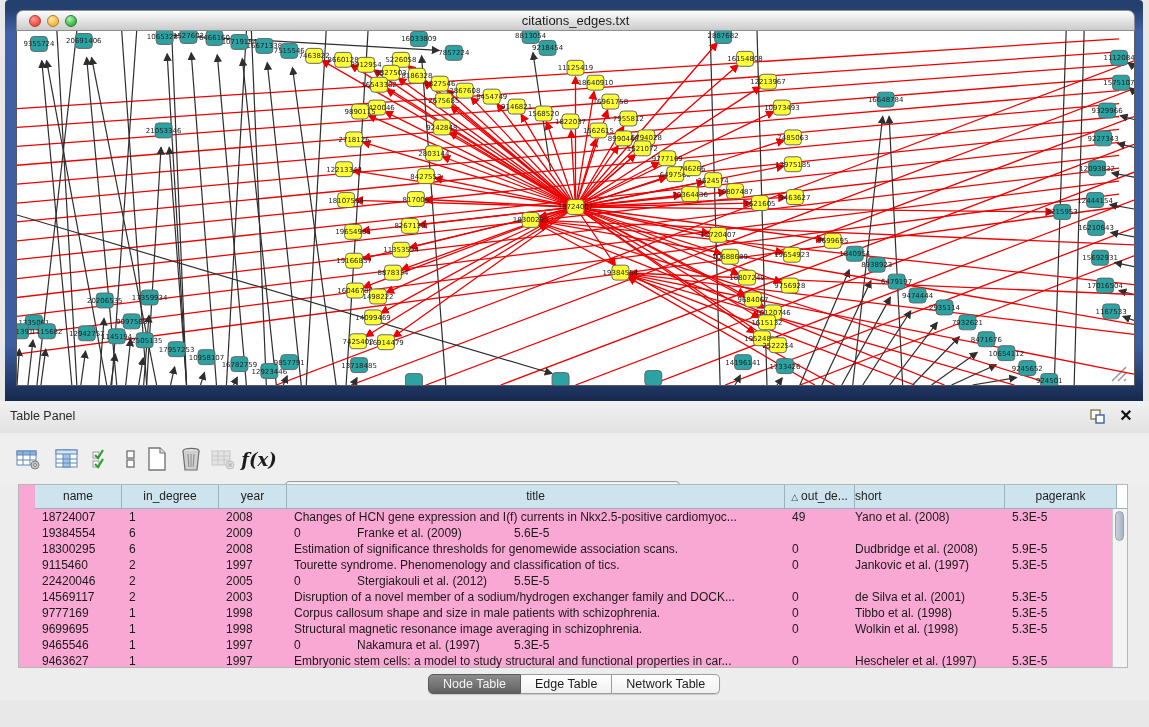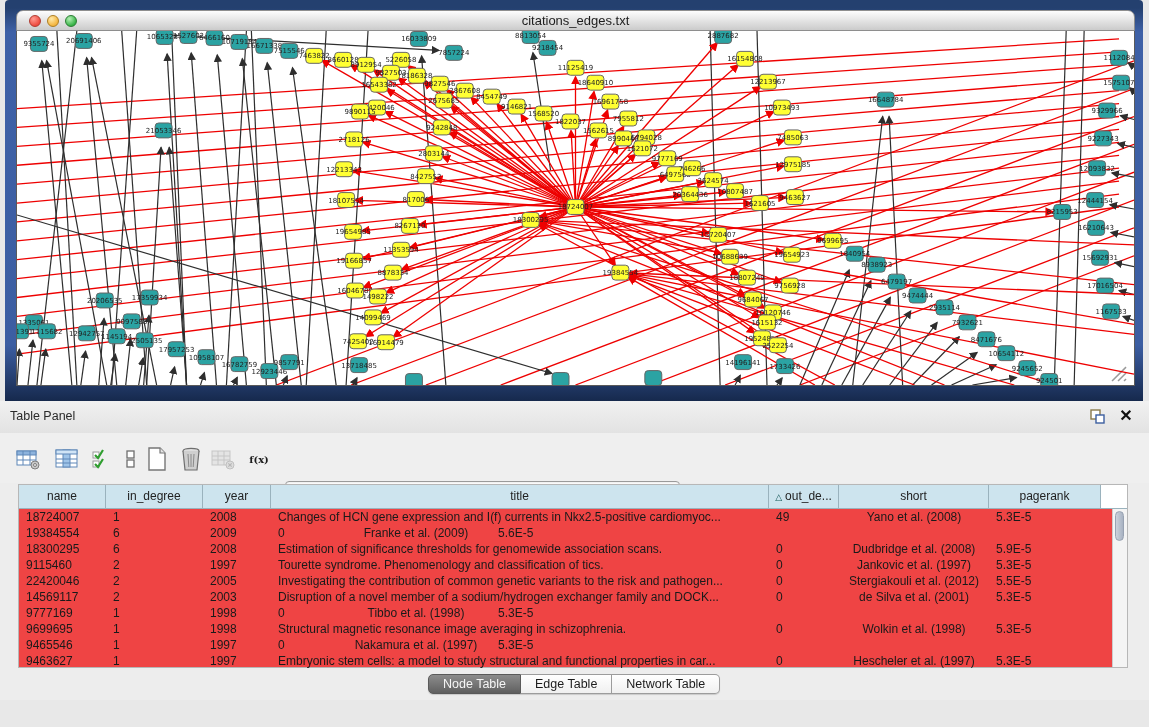--- a/index.html
+++ b/index.html
@@ -34,31 +34,31 @@
   .close-btn{position:absolute;right:14px;top:5px;width:18px;height:20px;
     font-size:16px;font-weight:bold;color:#111;text-align:center;line-height:20px;}
 
   .toolbar{position:absolute;left:0;top:32px;width:1149px;height:50px;background:#efefef;}
   .tool{position:absolute;top:13px;width:30px;height:26px;display:flex;align-items:center;justify-content:center;}
   .combo{position:absolute;left:285px;top:48px;width:395px;height:23px;background:#fff;
     border:1px solid #9a9a9a;border-radius:4px;font-size:12.5px;color:#111;
     line-height:21px;padding-left:9px;box-shadow:inset 0 1px 2px rgba(0,0,0,.08);}
   .combo-arrows{position:absolute;right:7px;top:3px;}
 
-  .tbl{position:absolute;left:18px;top:83px;width:1110px;height:184px;background:#ef4444;
-    border:1px solid #b7b7b7;}
+  .tbl{position:absolute;left:18px;top:83px;width:1110px;height:184px;background:#f9a8d4;
+    border:1px solid #b7b7b7;padding-left:16px;}
   .thead{display:flex;height:24px;}
   .th{background:#cde4ee;border-right:1px solid #9ab2bd;border-bottom:1px solid #9ab2bd;
     text-align:center;line-height:22px;font-size:12px;color:#222;overflow:hidden;white-space:nowrap;}
   .th-fill{flex:1;background:#fff;border-bottom:1px solid #9ab2bd;}
   .sort-tri{font-size:9px;color:#155;margin-right:3px;}
   .tr{display:flex;height:16px;}
   .td{padding:1px 0 0 7px;font-size:12px;color:#1a1a1a;white-space:nowrap;overflow:hidden;height:16px;line-height:14px;}
   .c0{width:87px}.c1{width:97px}.c2{width:68px}.c3{width:498px}.c4{width:70px}
-  .c5{width:150px;text-align:center;padding-left:0;}
+  .c5{width:150px;text-align:left;padding-left:0;}
   .c6{width:112px}
   .vscroll{position:absolute;right:0;top:24px;bottom:0;width:15px;background:#f4f4f4;border-left:1px solid #ccc;}
   .vthumb{position:absolute;top:2px;left:2px;width:9px;height:30px;border-radius:6px;
     background:linear-gradient(90deg,#ccd2dc,#a8b2c2);border:1px solid #98a2b2;}
 
   .tabs{position:absolute;top:273px;left:428px;height:20px;display:flex;
     border-radius:5px;box-shadow:0 1px 1px rgba(0,0,0,.15);}
   .seg{height:20px;line-height:19px;font-size:12.5px;padding:0 14px;border:1px solid #9c9c9c;border-left:none;
     background:linear-gradient(#ffffff,#f0f0f0);color:#1c1c1c;}
   .seg.first{border-left:1px solid #9c9c9c;border-radius:5px 0 0 5px;text-align:center;}
@@ -584,21 +584,21 @@
         <svg width="26" height="24" viewBox="0 0 26 24" opacity="0.55">
           <rect x="2" y="4" width="18" height="14" fill="#dcdcdc" stroke="#a5a5a5"></rect>
           <line x1="8" y1="4" x2="8" y2="18" stroke="#a5a5a5"></line>
             <line x1="14" y1="4" x2="14" y2="18" stroke="#a5a5a5"></line>
           <line x1="2" y1="9" x2="20" y2="9" stroke="#a5a5a5"></line>
             <line x1="2" y1="13" x2="20" y2="13" stroke="#a5a5a5"></line>
           <circle cx="20" cy="18" r="4" fill="#cfcfcf" stroke="#9a9a9a"></circle>
           <path d="M18.3,16.3 L21.7,19.7 M21.7,16.3 L18.3,19.7" stroke="#8a8a8a" stroke-width="1.2"></path>
         </svg>
       </span>
-      <span class="tool" style="left:244px;font-family:'DejaVu Serif',serif;font-weight:bold;font-size:10px;color:#1c1c1c">f(x)</span>
+      <span class="tool" style="left:244px;font-family:'DejaVu Serif',serif;font-style:italic;font-weight:bold;font-size:18px;color:#1c1c1c">f(x)</span>
       <div class="combo">
         <span>citations_edges.txt</span>
         <span class="combo-arrows">
           <svg width="9" height="16" viewBox="0 0 9 16">
             <path d="M1,6 L4.5,1.5 L8,6 Z" fill="#4a4a4a"></path>
             <path d="M1,10 L4.5,14.5 L8,10 Z" fill="#4a4a4a"></path>
           </svg>
         </span>
       </div>
     </div>
@@ -647,38 +647,38 @@
             <div class="td c2">1997</div>
             <div class="td c3">Tourette syndrome. Phenomenology and classification of tics.</div>
             <div class="td c4">0</div>
             <div class="td c5">Jankovic et al. (1997)</div>
             <div class="td c6">5.3E-5</div>
           </div>
           <div class="tr">
             <div class="td c0">22420046</div>
             <div class="td c1">2</div>
             <div class="td c2">2005</div>
-            <div class="td c3">Investigating the contribution of common genetic variants to the risk and pathogen...</div>
             <div class="td c4">0</div>
             <div class="td c5">Stergiakouli et al. (2012)</div>
             <div class="td c6">5.5E-5</div>
           </div>
           <div class="tr">
             <div class="td c0">14569117</div>
             <div class="td c1">2</div>
             <div class="td c2">2003</div>
             <div class="td c3">Disruption of a novel member of a sodium/hydrogen exchanger family and DOCK...</div>
             <div class="td c4">0</div>
             <div class="td c5">de Silva et al. (2001)</div>
             <div class="td c6">5.3E-5</div>
           </div>
           <div class="tr">
             <div class="td c0">9777169</div>
             <div class="td c1">1</div>
             <div class="td c2">1998</div>
+            <div class="td c3">Corpus callosum shape and size in male patients with schizophrenia.</div>
             <div class="td c4">0</div>
             <div class="td c5">Tibbo et al. (1998)</div>
             <div class="td c6">5.3E-5</div>
           </div>
           <div class="tr">
             <div class="td c0">9699695</div>
             <div class="td c1">1</div>
             <div class="td c2">1998</div>
             <div class="td c3">Structural magnetic resonance image averaging in schizophrenia.</div>
             <div class="td c4">0</div>

